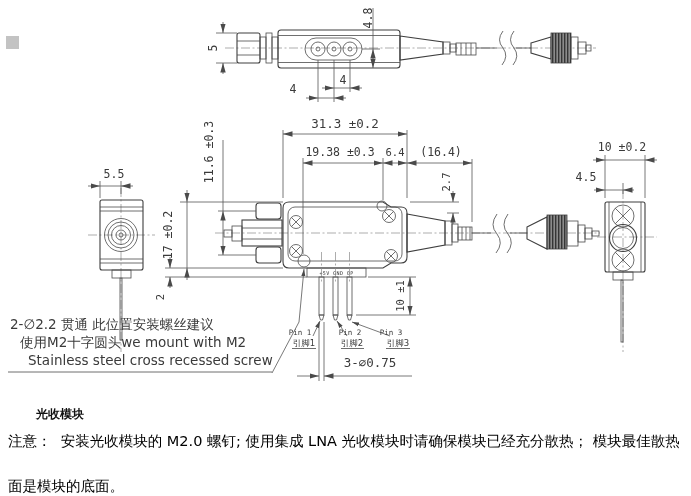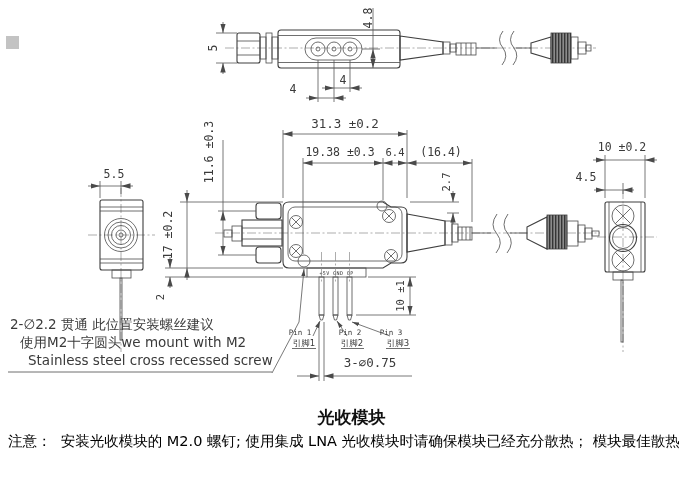--- a/index.html
+++ b/index.html
@@ -10,22 +10,22 @@
   .tl{fill:none;stroke:#4a4a4a;stroke-width:0.8;}
   .dl{fill:none;stroke:#555;stroke-width:0.8;}
   .cl{fill:none;stroke:#8a8a8a;stroke-width:0.7;stroke-dasharray:9 2.5 2 2.5;}
   .dim{font:11.5px "DejaVu Sans Mono",monospace;fill:#3a3a3a;}
   .dim-lg{font-size:12.5px;}
   .dim-sm{font-size:10.5px;}
   .pin-en{font:7.5px "DejaVu Sans Mono",monospace;fill:#3a3a3a;}
   .pin-cn{font:8.5px "DejaVu Sans",sans-serif;fill:#3a3a3a;}
   .strip-txt{font:5px "DejaVu Sans Mono",monospace;fill:#333;letter-spacing:0.4px;}
   .noteline{font:13.5px "DejaVu Sans",sans-serif;fill:#3a3a3a;}
-  .caption{position:absolute;top:406px;left:0;width:100%;box-sizing:border-box;padding-left:12px;
-           text-align:center;font-weight:bold;font-size:17px;color:#111;}
+  .caption{position:absolute;top:406px;left:0;width:100%;box-sizing:border-box;padding-left:36px;
+           text-align:left;font-weight:bold;font-size:12px;color:#111;}
   .body-note{position:absolute;left:8px;right:4px;font-size:14.5px;color:#000000;white-space:pre-wrap;}
   .note1{top:432px;}
   .note2{top:477px;}
   .corner-marker{position:absolute;left:6px;top:36px;width:13px;height:13px;background:#c3c3c3;}
 </style>
 </head>
 <body>
 
 <div class="page">
 
@@ -320,13 +320,14 @@
         <line class="dl" x1="605" y1="190" x2="623" y2="190"></line>
         <line class="dl" x1="594" y1="190" x2="605" y2="190" marker-end="url(#arr)"></line>
         <line class="dl" x1="634" y1="190" x2="623" y2="190" marker-end="url(#arr)"></line>
         <text class="dim" text-anchor="middle" x="586" y="181">4.5</text>
       </g>
     </g>
   </svg>
 
   <div class="caption">光收模块</div>
   <div class="body-note note1">注意：  安装光收模块的 M2.0 螺钉; 使用集成 LNA 光收模块时请确保模块已经充分散热； 模块最佳散热</div>
+  <div class="body-note note2">面是模块的底面。</div>
 </div>
 
 </body></html>

